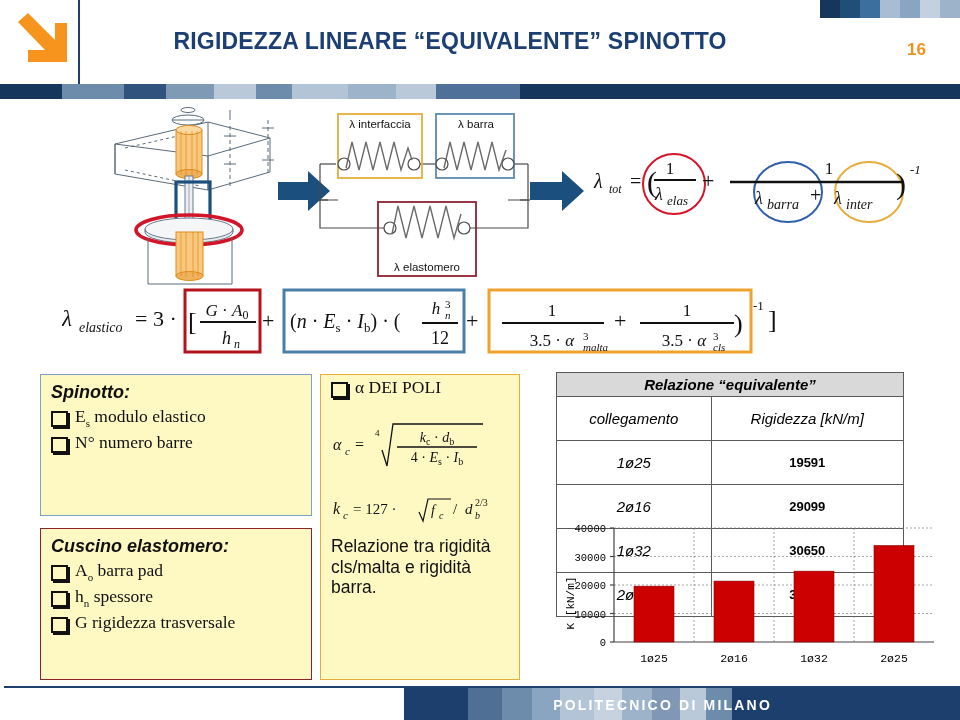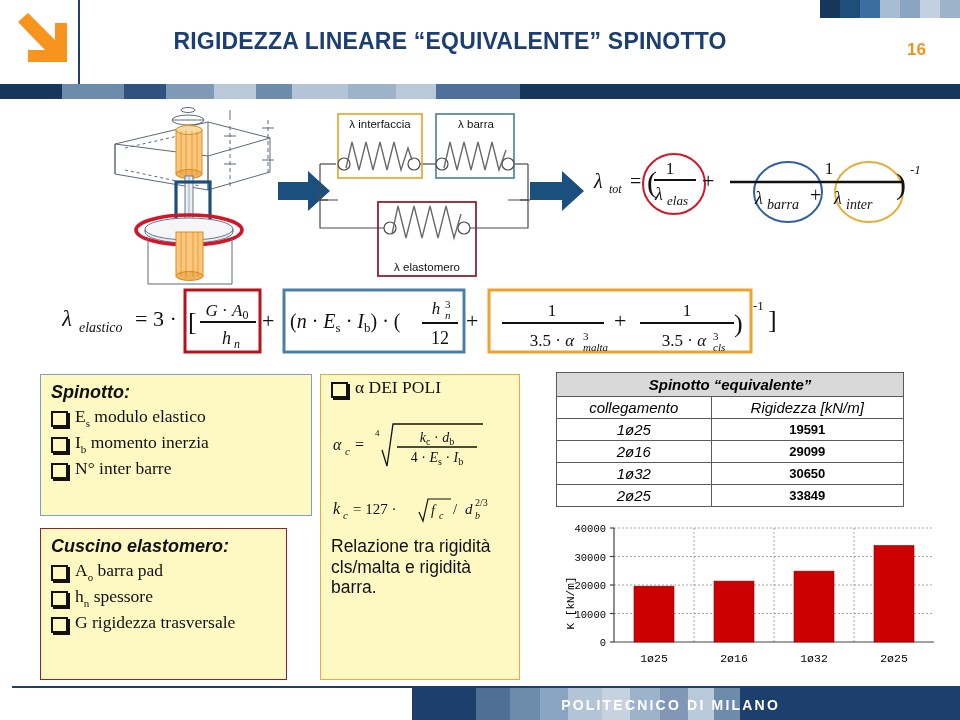--- a/index.html
+++ b/index.html
@@ -22,21 +22,21 @@
     font-weight:bold;font-size:17px;
   }
   #header-deco{position:absolute;right:0;top:0;width:140px;height:18px;display:flex;}
   #header-deco span{flex:1;height:100%;}
 
   
   #header-bar{position:absolute;left:0;top:84px;width:960px;height:15px;display:flex;}
   #header-bar span{height:100%;}
 
   
-  #footer{position:absolute;left:12px;bottom:0;width:792px;height:40px;}
+  #footer{position:absolute;left:4px;bottom:0;width:792px;height:40px;}
   #footer-strip{position:absolute;left:400px;bottom:0;width:560px;height:32px;display:flex;}
   #footer-strip span{height:100%;}
   #footer-brand{
     position:absolute;right:24px;bottom:7px;color:#ffffff;font-size:14px;
     font-weight:bold;letter-spacing:2.2px;z-index:3;
   }
   #footer-top-line{position:absolute;left:0;bottom:32px;width:960px;height:2px;background:#1f3f6e;}
 
   
   #drawing{position:absolute;left:90px;top:98px;width:215px;height:190px;}
@@ -49,21 +49,21 @@
 
   
   #formula-top{position:absolute;left:592px;top:140px;width:360px;height:92px;}
 
   
   #formula-main{position:absolute;left:62px;top:278px;width:740px;height:84px;}
 
   
   .tbox{position:absolute;background:#fef9c3;box-sizing:border-box;}
   #box-spinotto{left:40px;top:374px;width:272px;height:142px;border:1.5px solid #7ba2c4;}
-  #box-cuscino{left:40px;top:528px;width:247px;height:152px;border:1.5px solid #8f2230;}
+  #box-cuscino{left:40px;top:528px;width:272px;height:152px;border:1.5px solid #8f2230;}
   #box-interfaccia{left:320px;top:374px;width:200px;height:306px;border:1.5px solid #e7ad3c;}
   .tbox-title{
     font-style:italic;font-weight:bold;font-size:18px;color:#111;
     margin:7px 0 3px 10px;
   }
   .bullet-row{display:flex;align-items:flex-start;margin:2px 0 2px 10px;font-size:17.5px;color:#111;line-height:1.22;}
   .bullet-glyph{
     display:inline-block;width:13px;height:12px;border:2px solid #111;
     margin:5px 7px 0 0;flex:0 0 auto;box-shadow:2px 2px 0 #111;
   }
@@ -74,21 +74,21 @@
   
   #alpha-formula{margin:14px 0 0 12px;}
   #kc-formula{margin:10px 0 0 12px;}
 
   
   #rig-table{
     position:absolute;left:556px;top:372px;width:348px;
     border-collapse:collapse;font-size:14px;color:#000;
   }
   #rig-table th,#rig-table td{
-    border:1px solid #5a5a5a;text-align:center;padding:2px 4px;
+    border:1px solid #5a5a5a;text-align:center;padding:13px 4px;
   }
   #rig-table th.tbl-title{
     background:#d9d9d9;font-style:italic;font-weight:bold;font-size:15px;padding:3px;
   }
   #rig-table th.col-head{font-style:italic;font-weight:normal;font-size:15px;background:#fff;}
   #rig-table td.c-link{font-style:italic;font-size:15px;}
   #rig-table td.c-val{font-size:13px;font-weight:bold;}
 
   
   #chart{position:absolute;left:556px;top:518px;width:390px;height:168px;}
@@ -336,25 +336,21 @@
 
 <div class="tbox" id="box-spinotto">
   <div class="tbox-title">Spinotto:</div>
 
   <div class="bullet-row">
     <span class="bullet-glyph"></span>
     <span class="bullet-text">E<sub>s</sub><span> modulo elastico</span></span>
   </div>
   <div class="bullet-row">
     <span class="bullet-glyph"></span>
-    <span class="bullet-text">I<sub>b</sub><span> momento inerzia</span></span>
-  </div>
-  <div class="bullet-row">
-    <span class="bullet-glyph"></span>
-    <span class="bullet-text"><span>N°</span><span> inter barre</span></span>
+    <span class="bullet-text"><span>N°</span><span> numero barre</span></span>
   </div>
 </div>
 
 <div class="tbox" id="box-cuscino">
   <div class="tbox-title">Cuscino elastomero:</div>
 
   <div class="bullet-row">
     <span class="bullet-glyph"></span>
     <span class="bullet-text">A<sub>o</sub><span> barra pad</span></span>
   </div>
@@ -403,21 +399,21 @@
     <text x="142" y="29" font-family="Liberation Serif, serif" font-style="italic" font-size="10" fill="#111">b</text>
     <text x="142" y="16" font-family="Liberation Serif, serif" font-size="10" fill="#111">2/3</text>
   </svg>
 
   <div class="para">Relazione tra rigidità cls/malta e rigidità barra.</div>
 </div>
 
 <table id="rig-table">
   <thead>
     <tr>
-      <th class="tbl-title" colspan="2">Spinotto “equivalente”</th>
+      <th class="tbl-title" colspan="2">Relazione “equivalente”</th>
     </tr>
     <tr>
       <th class="col-head">collegamento</th>
       <th class="col-head">Rigidezza [kN/m]</th>
     </tr>
   </thead>
   <tbody>
     <tr>
       <td class="c-link">1ø25</td>
       <td class="c-val">19591</td>

